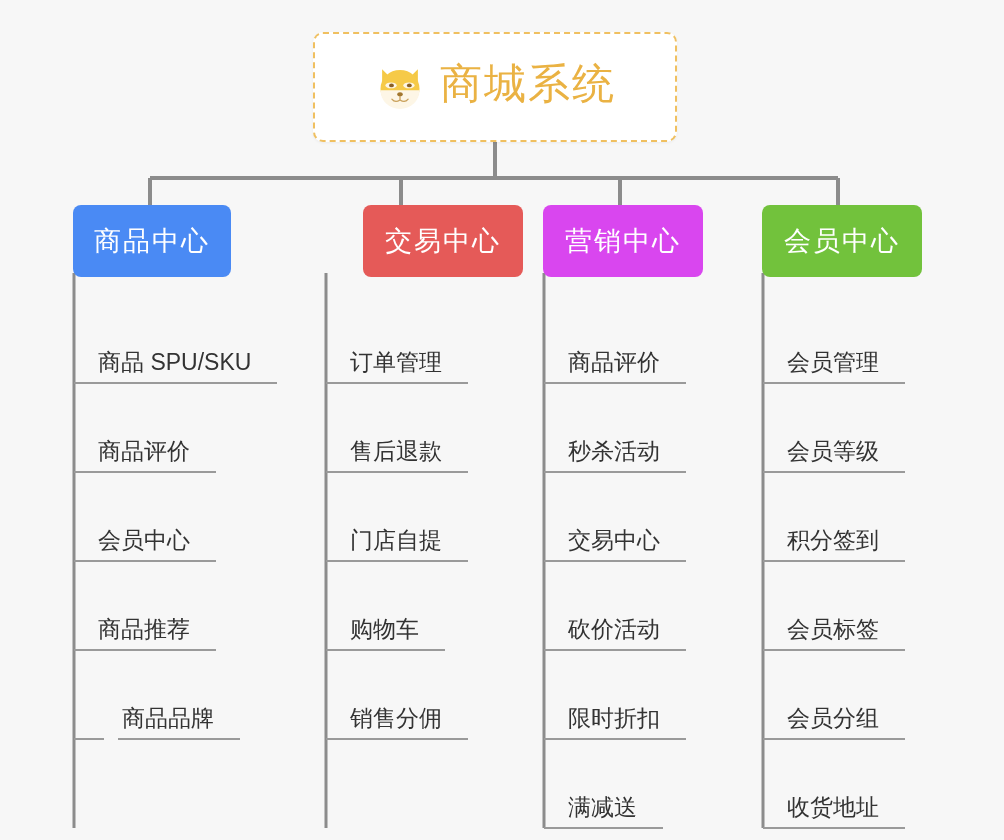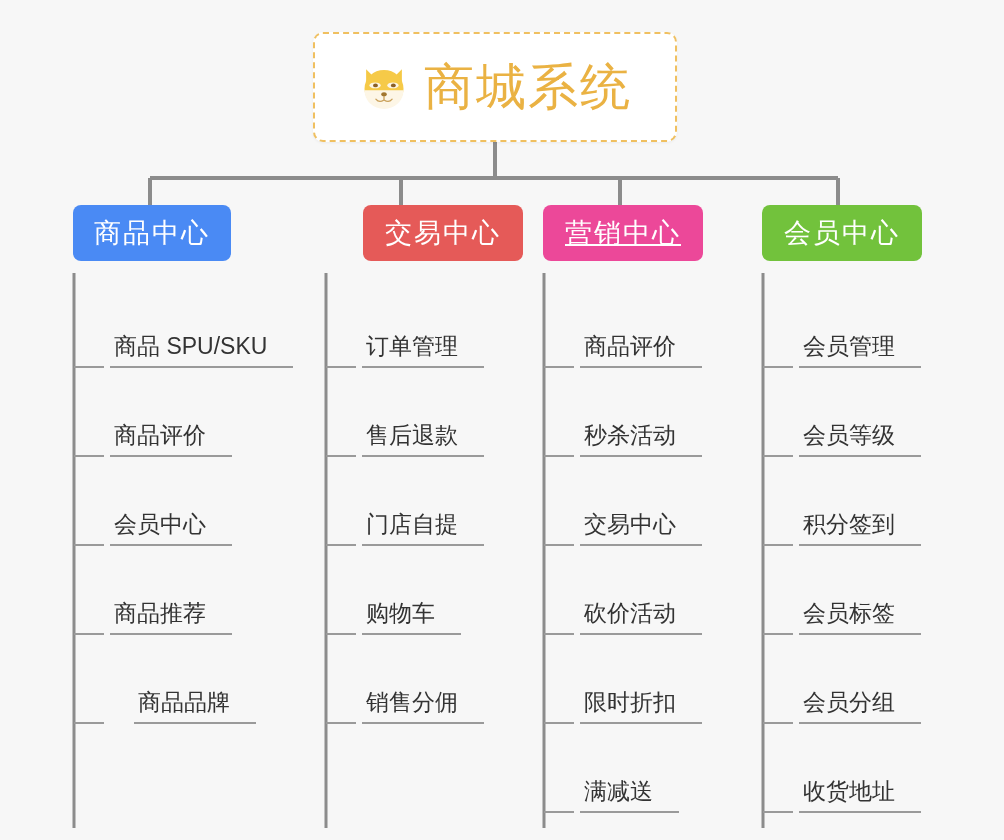--- a/index.html
+++ b/index.html
@@ -32,66 +32,67 @@
     gap: 14px;
     box-shadow: 0 1px 3px rgba(0,0,0,0.05);
   }
   #root-emoji {
     width: 52px;
     height: 52px;
     flex: 0 0 auto;
     display: block;
   }
   #root-title {
-    font-size: 50px;
+    font-size: 42px;
     color: #eab243;
     letter-spacing: 2px;
     line-height: 1;
     white-space: nowrap;
+    font-family: Liberation Mono, monospace;
   }
 
   
   #connectors {
     position: absolute;
     left: 0;
     top: 0;
     width: 1004px;
     height: 840px;
     pointer-events: none;
   }
 
   
   .branch {
     position: absolute;
     top: 205px;
   }
   .branch-header {
     box-sizing: border-box;
-    height: 56px;
+    height: 72px;
     border-radius: 8px;
     display: flex;
     align-items: center;
     justify-content: center;
     color: #ffffff;
     font-size: 27px;
     letter-spacing: 2px;
     white-space: nowrap;
   }
   .leaf-list {
     position: relative;
     margin-top: 22px;
     padding-left: 1px;
   }
   .leaf {
     position: relative;
     height: 89px;
     box-sizing: border-box;
     display: flex;
     align-items: flex-end;
-    padding-left: 36px;
+    padding-left: 20px;
     padding-bottom: 4px;
   }
   .leaf-label {
     font-size: 23px;
     color: #333333;
     white-space: nowrap;
     border-bottom: 2px solid #9a9a9a;
     padding: 0 26px 7px 4px;
     line-height: 1.1;
   }
@@ -201,21 +202,21 @@
         <span class="leaf-label" style="border-bottom-color: rgb(154, 154, 154);">购物车</span>
       </div>
     <div class="leaf">
         <span class="leaf-underline-ext" style="background: rgb(154, 154, 154);"></span>
         <span class="leaf-label" style="border-bottom-color: rgb(154, 154, 154);">销售分佣</span>
       </div>
   </div>
 </div>
 
 <div class="branch" id="branch-2">
-  <div class="branch-header" style="background: #ec4899; text-decoration: underline;">
+  <div class="branch-header" style="background: #d946ef;">
     <span>营销中心</span>
   </div>
   <div class="leaf-list">
     <div class="leaf">
         <span class="leaf-underline-ext" style="background: rgb(154, 154, 154);"></span>
         <span class="leaf-label" style="border-bottom-color: rgb(154, 154, 154);">商品评价</span>
       </div>
     <div class="leaf">
         <span class="leaf-underline-ext" style="background: rgb(154, 154, 154);"></span>
         <span class="leaf-label" style="border-bottom-color: rgb(154, 154, 154);">秒杀活动</span>

